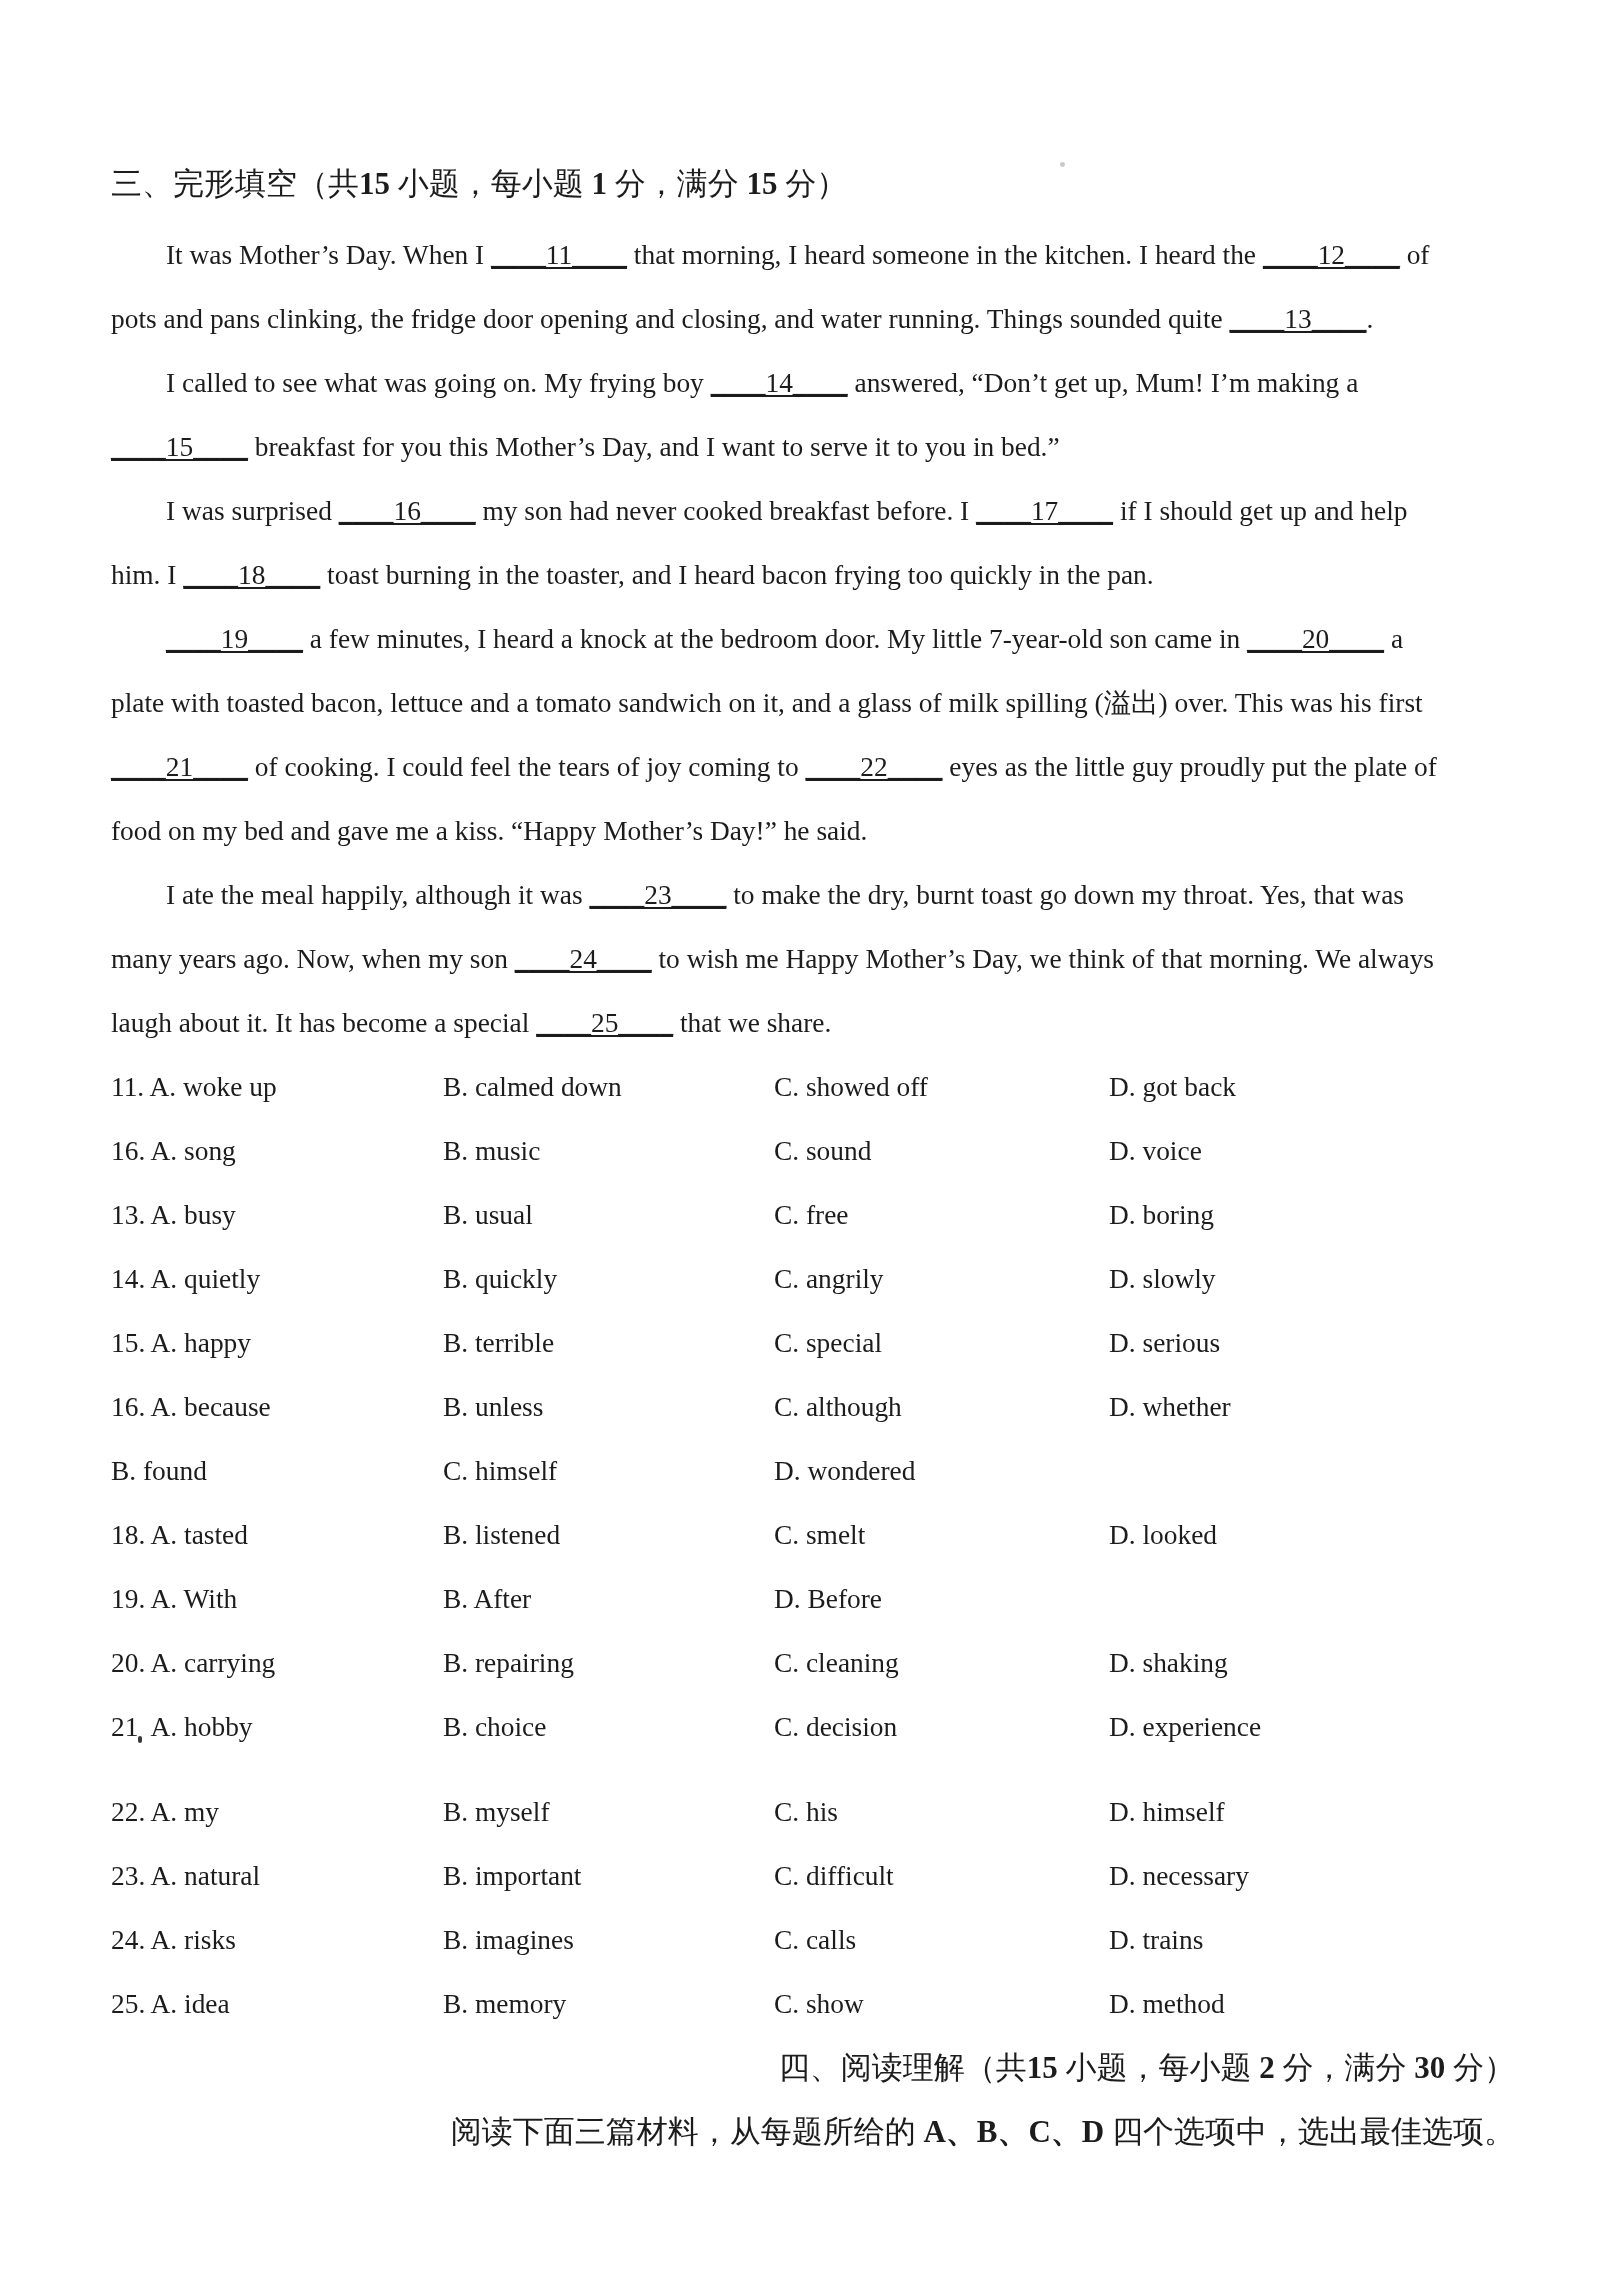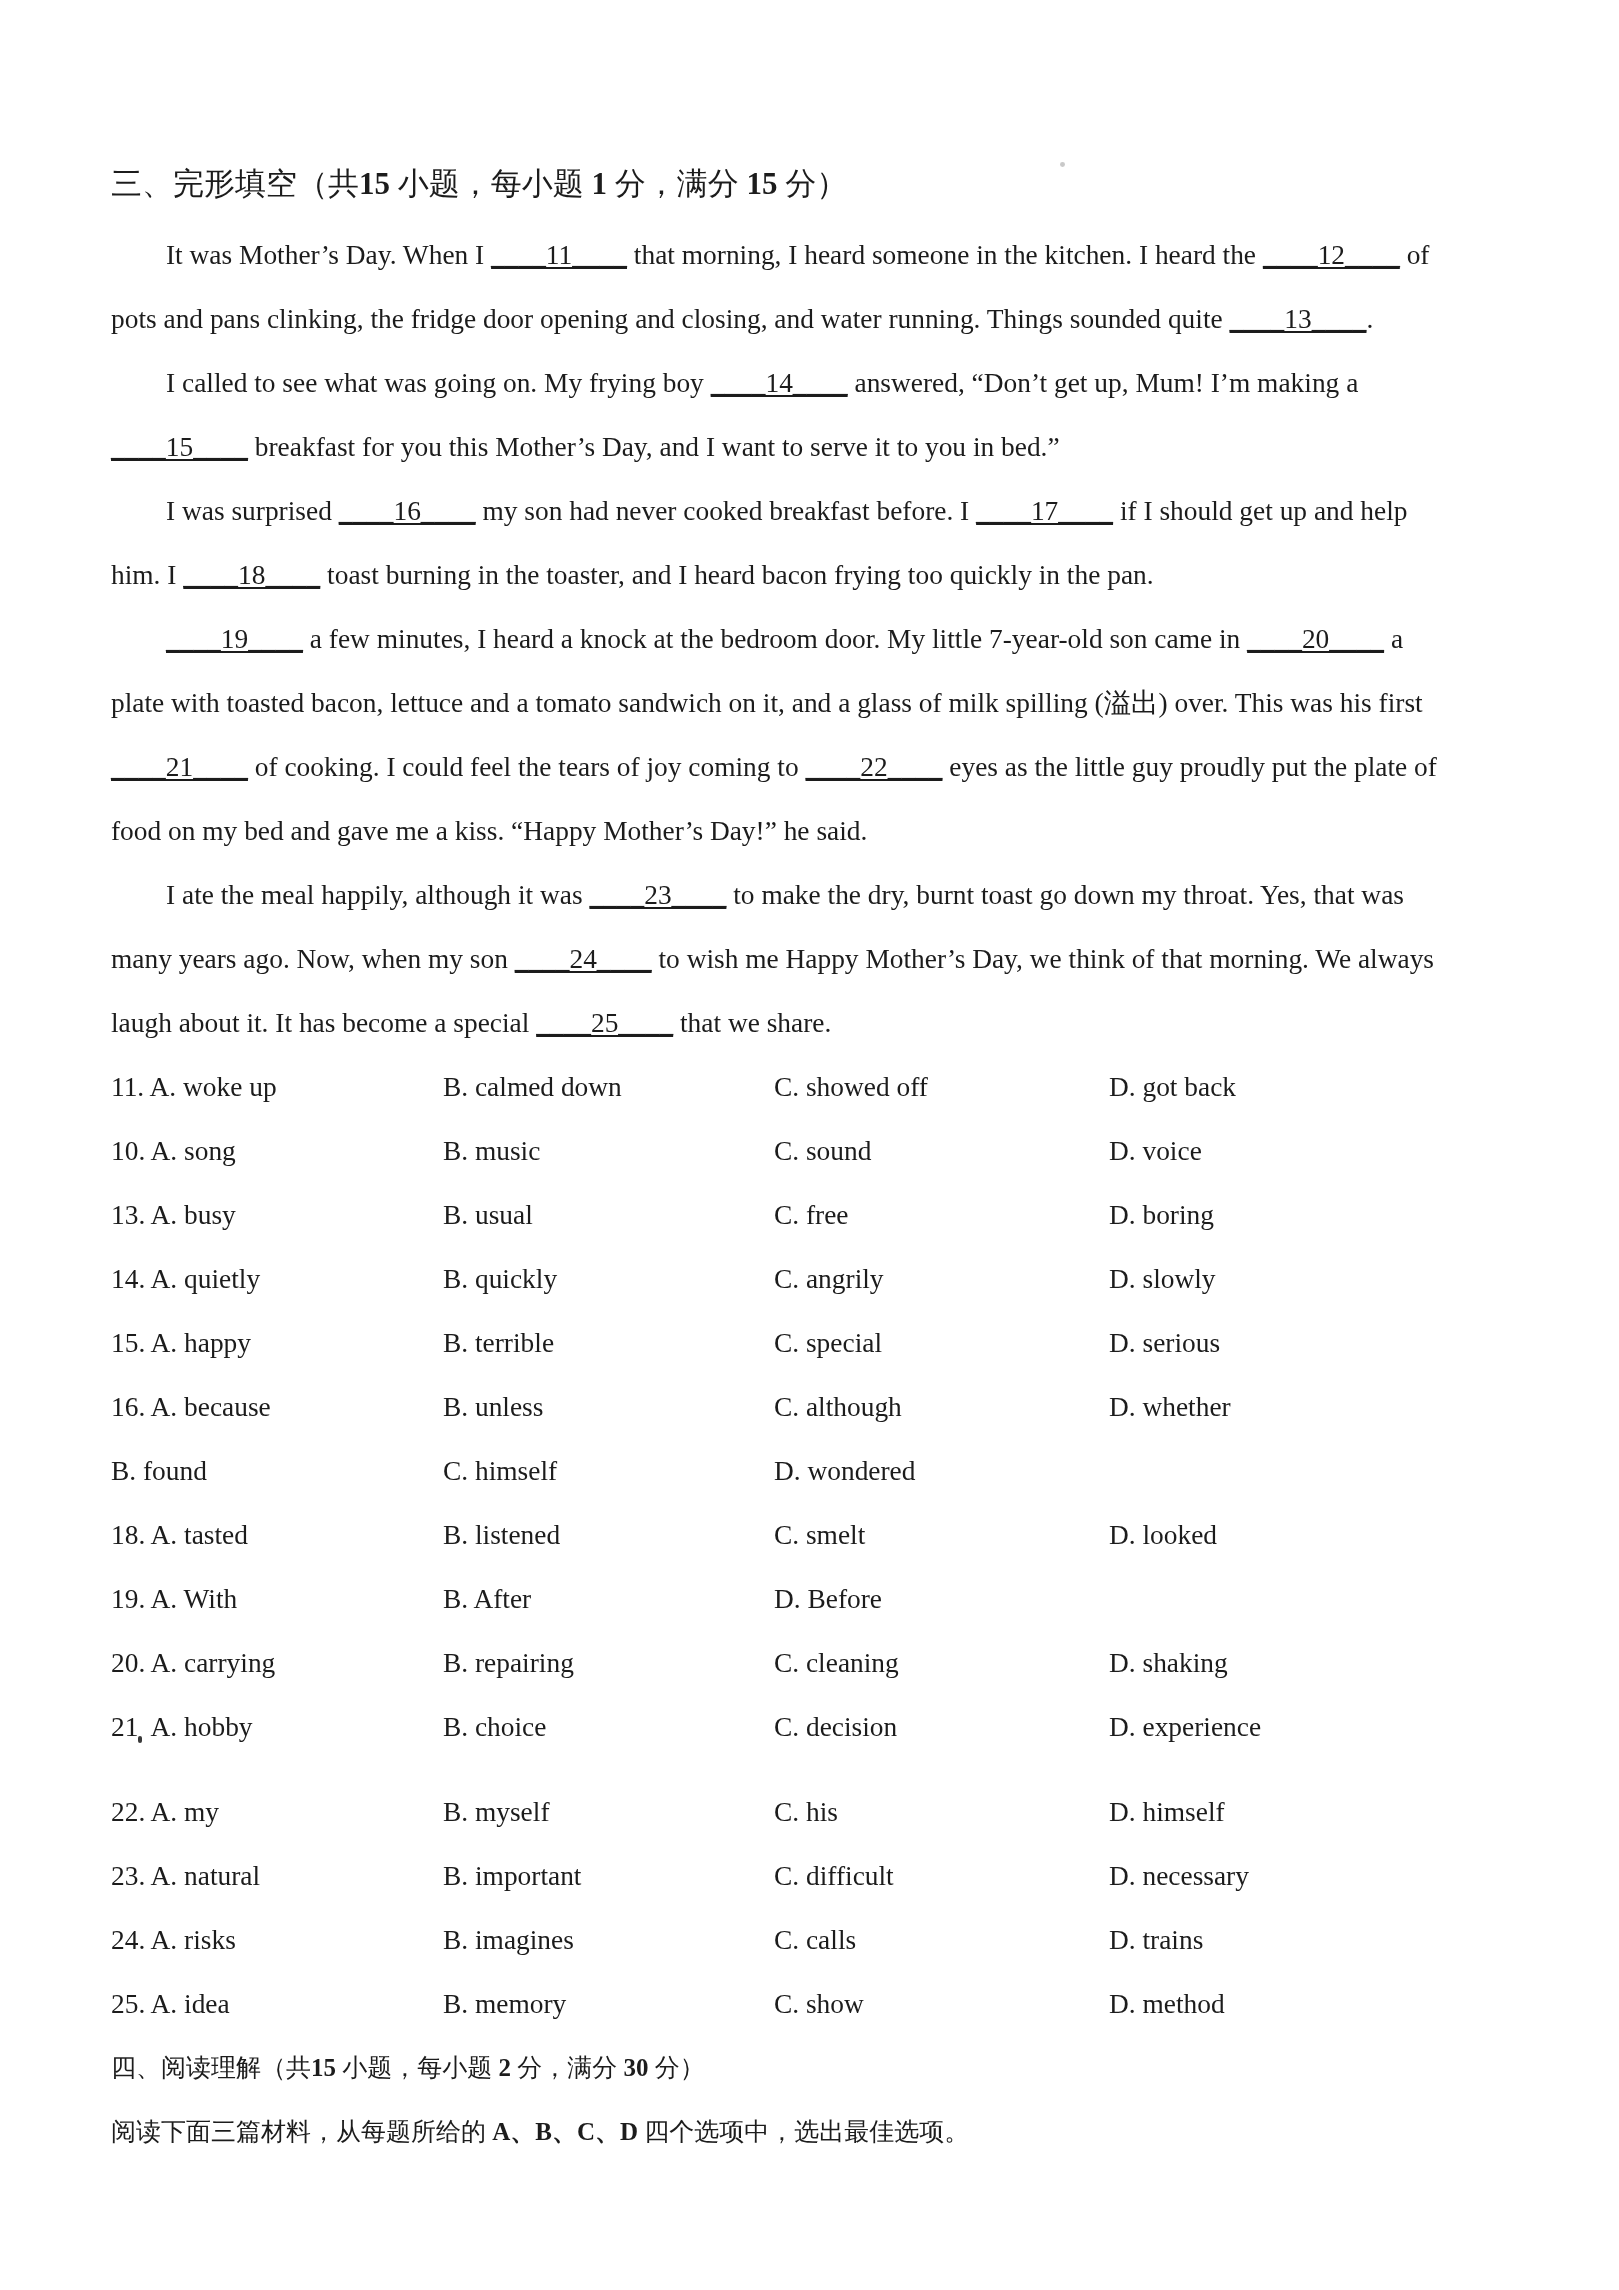--- a/index.html
+++ b/index.html
@@ -21,21 +21,21 @@
   .line{white-space:pre;}
   .line.indent{padding-left:55px;}
   .blank{
     text-decoration:underline;
     text-underline-offset:2.9px;
     text-decoration-thickness:1.5px;
   }
   .opt-row{display:grid;grid-template-columns:332px 331px 335px auto;}
   .opt-cell{white-space:pre;}
   .gap-top{margin-top:20.6px;}
-  #heading-reading,#instruction{font-size:25px;white-space:pre;}
+  #heading-reading,#instruction{font-size:31px;white-space:pre;text-align:right;}
   .stray{position:absolute;}
   #stray-top{left:1060px;top:162px;width:4.9px;height:4.9px;background:#c9c9c9;border-radius:50%;}
   #stray-21{left:138px;top:1736px;width:3.9px;height:6.9px;background:#3a3a3a;border-radius:2px;}
 </style>
 </head>
 <body>
 
 <div id="heading-cloze"><span>三、完形填空（共</span><span class="b">15</span><span> 小题，每小题 </span><span class="b">1</span><span> 分，满分 </span><span class="b">15</span><span> 分）</span></div>
 
 <div id="flow">
@@ -56,21 +56,21 @@
     </div>
 
   <div id="options">
       <div class="opt-row">
         <div class="opt-cell">11. A. woke up</div>
         <div class="opt-cell">B. calmed down</div>
         <div class="opt-cell">C. showed off</div>
         <div class="opt-cell">D. got back</div>
       </div>
       <div class="opt-row">
-        <div class="opt-cell">10. A. song</div>
+        <div class="opt-cell">16. A. song</div>
         <div class="opt-cell">B. music</div>
         <div class="opt-cell">C. sound</div>
         <div class="opt-cell">D. voice</div>
       </div>
       <div class="opt-row">
         <div class="opt-cell">13. A. busy</div>
         <div class="opt-cell">B. usual</div>
         <div class="opt-cell">C. free</div>
         <div class="opt-cell">D. boring</div>
       </div>

